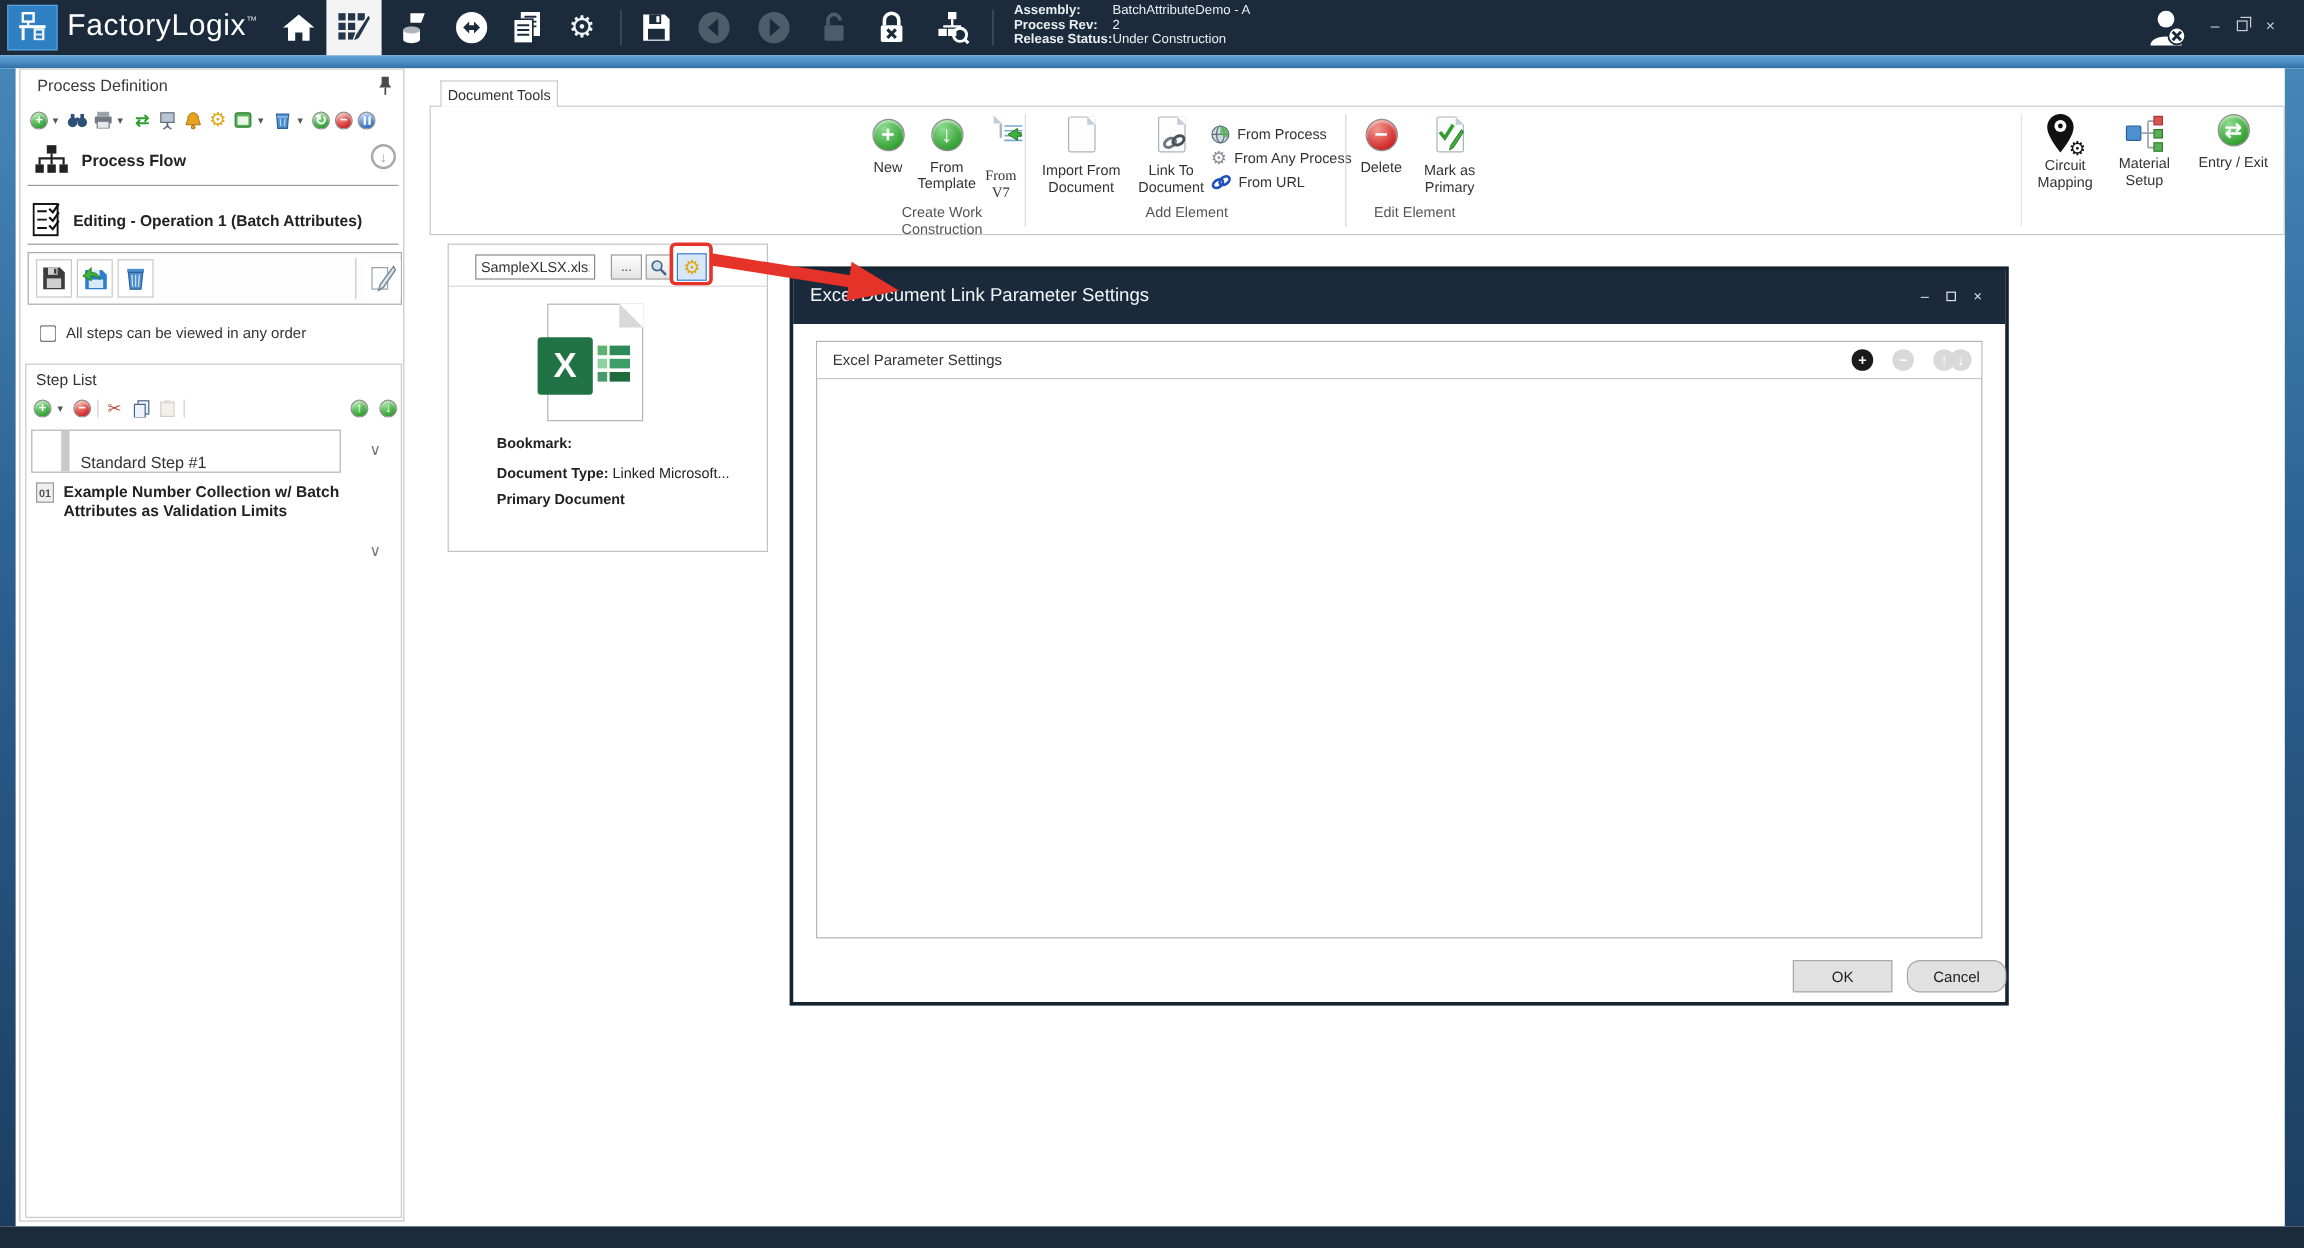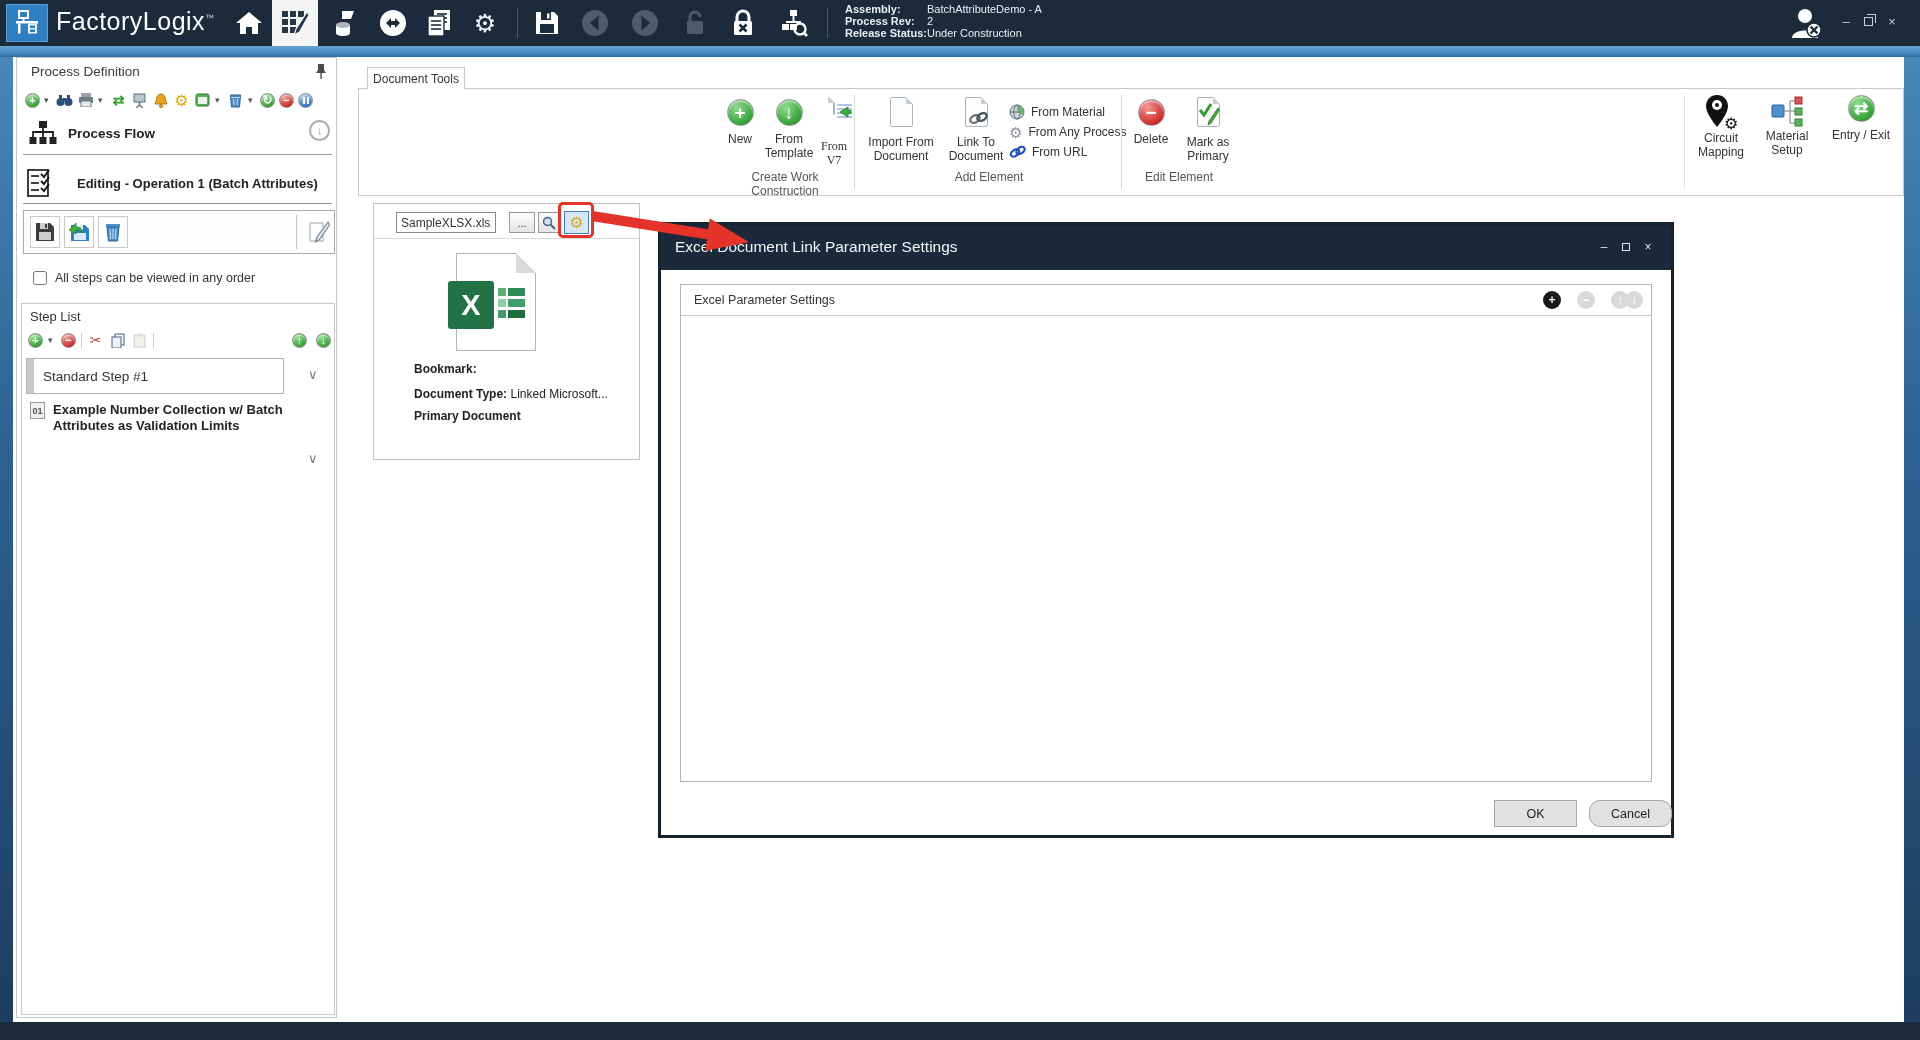--- a/index.html
+++ b/index.html
@@ -54,21 +54,21 @@
   .pf-row-label { font-size:13.5px; font-weight:bold; color:#222; }
   .circle-btn { width:21px; height:21px; border-radius:50%; border:2px solid #a9a9a9; color:#a9a9a9;
       display:inline-flex; align-items:center; justify-content:center; font-size:12px; }
   .lp-toolbar-box { left:6px; top:152px; width:312px; height:44px; border:1px solid #ababab; background:#fdfdfd; }
   .tool-slot { width:30px; height:32px; border:1px solid #c9c9c9; background:#fff; display:inline-flex; align-items:center; justify-content:center; }
   .chk-label { font-size:12.5px; color:#333; }
 
   .steplist-box { left:4px; top:245px; width:314px; height:712px; border:1px solid #c9c9c9; background:#fff; }
   .sl-title { left:8px; top:5px; font-size:13px; color:#333; }
   .sl-tools { left:6px; top:26px; height:20px; display:flex; align-items:center; gap:5px; }
-  .step-item { border:1px solid #b5b5b5; background:#fff; display:flex; align-items:center; }
+  .step-item { border:1px solid #b5b5b5; background:#fff; display:flex; align-items:flex-end;padding-left:24px; }
   .step-bar { width:7px; align-self:stretch; }
   .step-text { font-size:13.5px; color:#333; padding-left:9px; }
   .chev { color:#777; font-size:13px; }
   .warn { border:2px solid #e8911f; }
   .warn .step-text { color:#e8911f; }
   .badge01 { width:15px; height:17px; border:1px solid #9a9a9a; background:#efefef; color:#555;
       font-size:9px; font-weight:bold; display:inline-flex; align-items:center; justify-content:center; }
 
   
   .ribbon-tab { left:367px; top:67px; width:98px; height:22px; background:#fff; border:1px solid #c9c9c9; border-bottom:none;
@@ -346,21 +346,21 @@
         <path d="M14 8 v4 M4 17 v-5 h20 v5 M14 12 v5" stroke="#222" stroke-width="1.8" fill="none"></path>
         <rect x="0.5" y="17" width="7" height="7" fill="#222"></rect>
           <rect x="10.5" y="17" width="7" height="7" fill="#222"></rect>
           <rect x="20.5" y="17" width="7" height="7" fill="#222"></rect>
       </svg>
       <span class="pf-row-label">Process Flow</span>
     </div>
     <div class="abs circle-btn" style="left:292px; top:62px;">↓</div>
     <div class="abs divider-h" style="left:6px; top:96px; width:309px;"></div>
 
-    <div class="abs" style="left:10px; top:110px; display:flex; align-items:center; gap:24px;">
+    <div class="abs" style="left:10px; top:110px; display:flex; align-items:center; gap:8px;">
       <svg width="26" height="30" viewBox="0 0 26 30">
         <rect x="1" y="2" width="20" height="26" fill="#fff" stroke="#111" stroke-width="1.6"></rect>
         <line x1="4" y1="8" x2="12" y2="8" stroke="#111" stroke-width="1.6"></line>
         <line x1="4" y1="15" x2="12" y2="15" stroke="#111" stroke-width="1.6"></line>
         <line x1="4" y1="22" x2="12" y2="22" stroke="#111" stroke-width="1.6"></line>
         <path d="M14 6 l3 3 5-7" fill="none" stroke="#111" stroke-width="1.8"></path>
         <path d="M14 13 l3 3 5-7" fill="none" stroke="#111" stroke-width="1.8"></path>
         <path d="M14 20 l3 3 5-7" fill="none" stroke="#111" stroke-width="1.8"></path>
       </svg>
       <span style="font-size:13px; font-weight:bold; color:#222;">Editing - Operation 1 (Batch Attributes)</span>
@@ -493,21 +493,21 @@
       </span>
       <span class="rb-item-label" style="margin-top:8px;">Link To Document</span>
     </div>
     <div class="abs small-row" style="left:650px; top:13px;">
       <svg width="16" height="16" viewBox="0 0 16 16">
         <circle cx="8" cy="8" r="7" fill="#cfd8df" stroke="#5d6d7c"></circle>
         <ellipse cx="8" cy="8" rx="3.2" ry="7" fill="none" stroke="#5d6d7c"></ellipse>
         <line x1="1" y1="8" x2="15" y2="8" stroke="#5d6d7c"></line>
         <path d="M8 1 a7 7 0 0 1 6 10 l-6-3 Z" fill="#57b257" opacity=".8"></path>
       </svg>
-      <span>From Material</span>
+      <span>From Process</span>
     </div>
     <div class="abs small-row" style="left:650px; top:33px;">
       <span style="font-size:15px; color:#8a9099; line-height:1;">⚙</span>
       <span>From Any Process</span>
     </div>
     <div class="abs small-row" style="left:650px; top:53px;">
       <svg width="17" height="14" viewBox="0 0 17 14">
         <ellipse cx="6" cy="8" rx="4.6" ry="3" fill="none" stroke="#1d4fbf" stroke-width="2.2" transform="rotate(-35 6 8)"></ellipse>
         <ellipse cx="11.5" cy="5.5" rx="4.6" ry="3" fill="none" stroke="#1d4fbf" stroke-width="2.2" transform="rotate(-35 11.5 5.5)"></ellipse>
       </svg>

